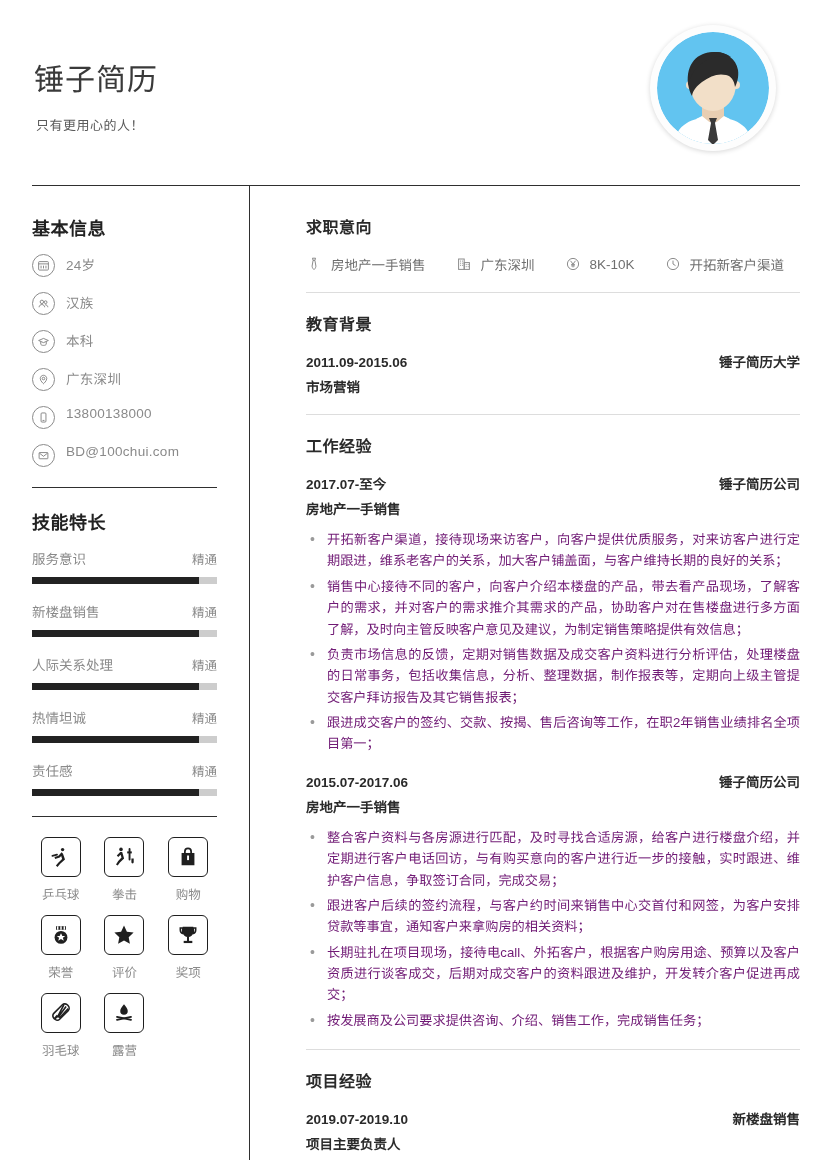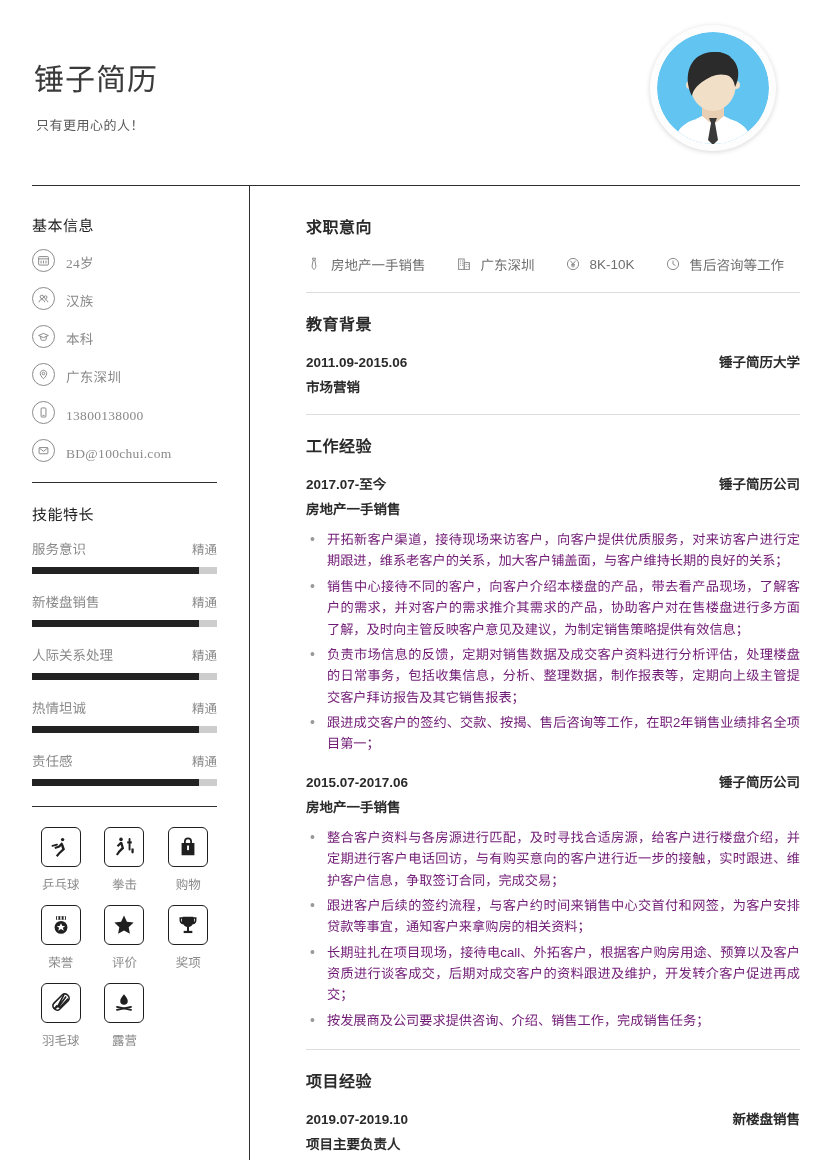--- a/index.html
+++ b/index.html
@@ -40,27 +40,27 @@
     width: 1px; background: #2f2f2f;
   }
 
   
   .cols { position: absolute; top: 186px; left: 0; right: 0; bottom: 0; }
   .left-col { position: absolute; left: 0; top: 0; width: 249px; padding: 28px 32px 0 32px; }
   .right-col { position: absolute; left: 250px; top: 8px; right: 20px; padding: 20px 0 0 56px; }
 
   
   .sec-title-left {
-    font-size: 15px; font-weight: normal; color: #222;
+    font-size: 18px; font-weight: bold; color: #222;
     letter-spacing: .5px; margin-bottom: 14px;
   }
   .left-divider { height: 1px; background: #2f2f2f; margin: 20px 0 20px 0; }
 
   
-  .info-row { display: flex; align-items: flex-end; margin-bottom: 15px; font-family: Liberation Serif, serif; }
+  .info-row { display: flex; align-items: flex-start; margin-bottom: 15px; }
   .ic-circle {
     width: 23px; height: 23px; border-radius: 50%;
     border: 1.3px solid #8b8b8b;
     display: flex; align-items: center; justify-content: center;
     flex: 0 0 23px; margin-right: 11px;
   }
   .ic-circle svg { display: block; }
   .info-text { font-size: 13.5px; color: #8a8a8a; letter-spacing: .3px; }
 
   
@@ -423,21 +423,21 @@
             <span class="intent-text">8K-10K</span>
           </div>
 
           <div class="intent-item">
             <span class="intent-icon">
               <svg width="16" height="16" viewBox="0 0 16 16" fill="none" stroke="#8c8c8c" stroke-width="1">
                 <circle cx="8" cy="8" r="5.6"></circle>
                 <path d="M8 4.6V8l2.5 1.6"></path>
               </svg>
             </span>
-            <span class="intent-text">售后咨询等工作</span>
+            <span class="intent-text">开拓新客户渠道</span>
           </div>
 
         </div>
       </div>
 
       <div class="right-divider"></div>
 
       <div class="sec">
         <div class="sec-title-right">教育背景</div>
         <div class="entry">

